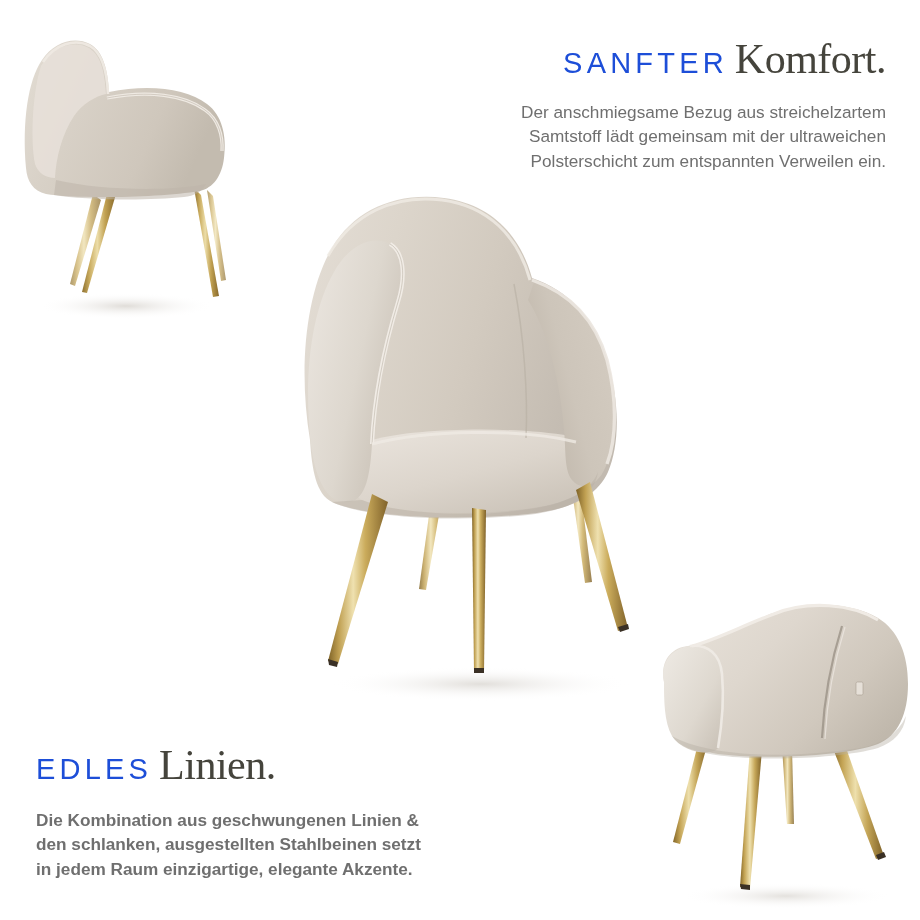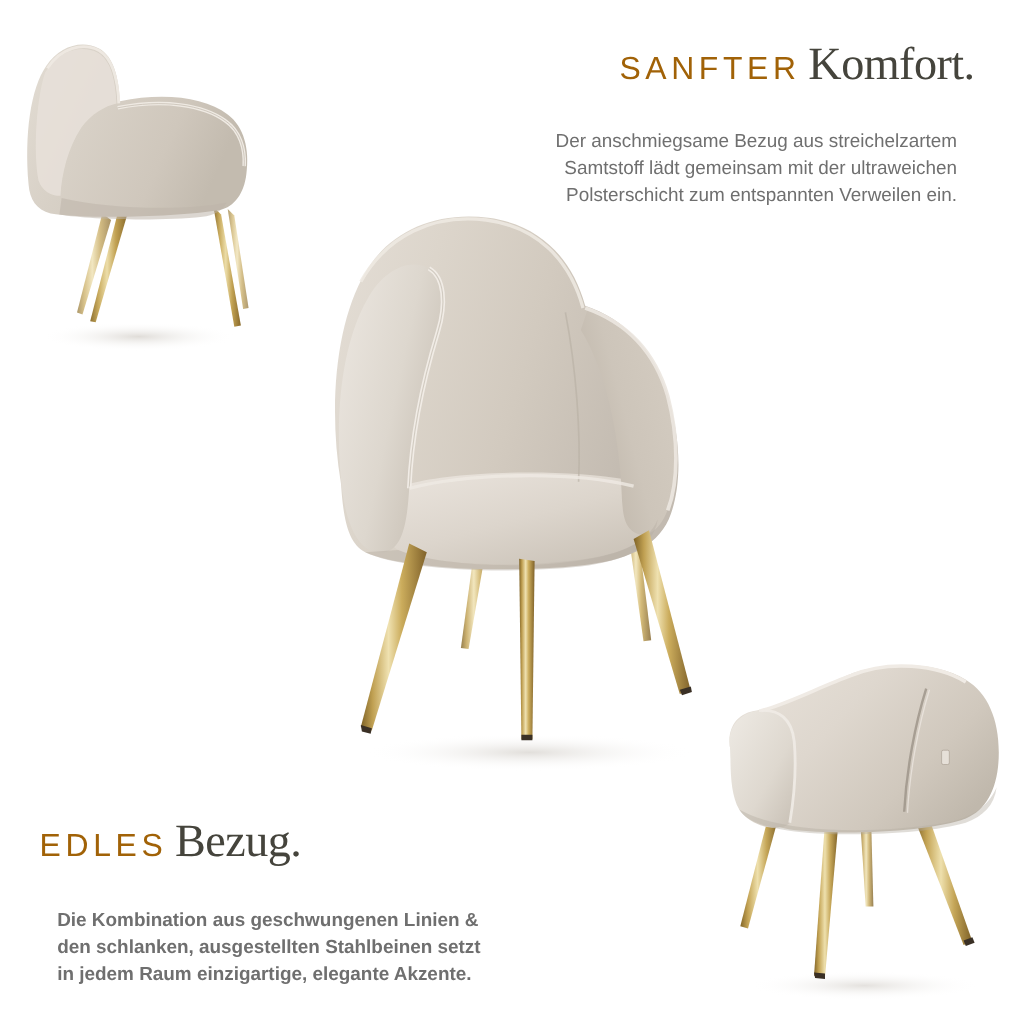--- a/index.html
+++ b/index.html
@@ -36,35 +36,35 @@
   .headline {
     display: block;
     white-space: nowrap;
     line-height: 1;
   }
   .headline .eyebrow {
     font-family: "Liberation Sans", sans-serif;
     font-weight: 300;
     font-size: 29px;
     letter-spacing: 4.2px;
-    color: #a16207;
+    color: #1d4ed8;
     vertical-align: baseline;
   }
   .headline .feature {
     font-family: "Liberation Serif", serif;
     font-weight: 400;
     font-size: 42px;
     letter-spacing: -0.5px;
     color: #45443c;
     vertical-align: baseline;
     margin-left: 7px;
   }
 
   .body-copy {
-    margin: 16px;
+    margin: 0;
     padding-top: 20px;
     font-family: "Liberation Sans", sans-serif;
     font-weight: 400;
     font-size: 17.2px;
     line-height: 1.42;
     color: #6f6f6f;
     white-space: pre-line;
   }
   #bottom-text-block .body-copy {
     padding-top: 22px;
@@ -90,21 +90,21 @@
     <div class="headline">
       <span class="eyebrow">SANFTER</span><span class="feature">Komfort.</span>
     </div>
     <p class="body-copy">Der anschmiegsame Bezug aus streichelzartem
 Samtstoff lädt gemeinsam mit der ultraweichen
 Polsterschicht zum entspannten Verweilen ein.</p>
   </div>
 
   <div class="text-block" id="bottom-text-block">
     <div class="headline">
-      <span class="eyebrow">EDLES</span><span class="feature">Bezug.</span>
+      <span class="eyebrow">EDLES</span><span class="feature">Linien.</span>
     </div>
     <p class="body-copy">Die Kombination aus geschwungenen Linien &amp;
 den schlanken, ausgestellten Stahlbeinen setzt
 in jedem Raum einzigartige, elegante Akzente.</p>
   </div>
 
   <div class="chair-figure" id="chair-side-view">
     <svg viewBox="0 0 250 310" xmlns="http://www.w3.org/2000/svg">
       <defs>
         <linearGradient id="sideShell" x1="0" y1="0" x2="1" y2="0.35">

